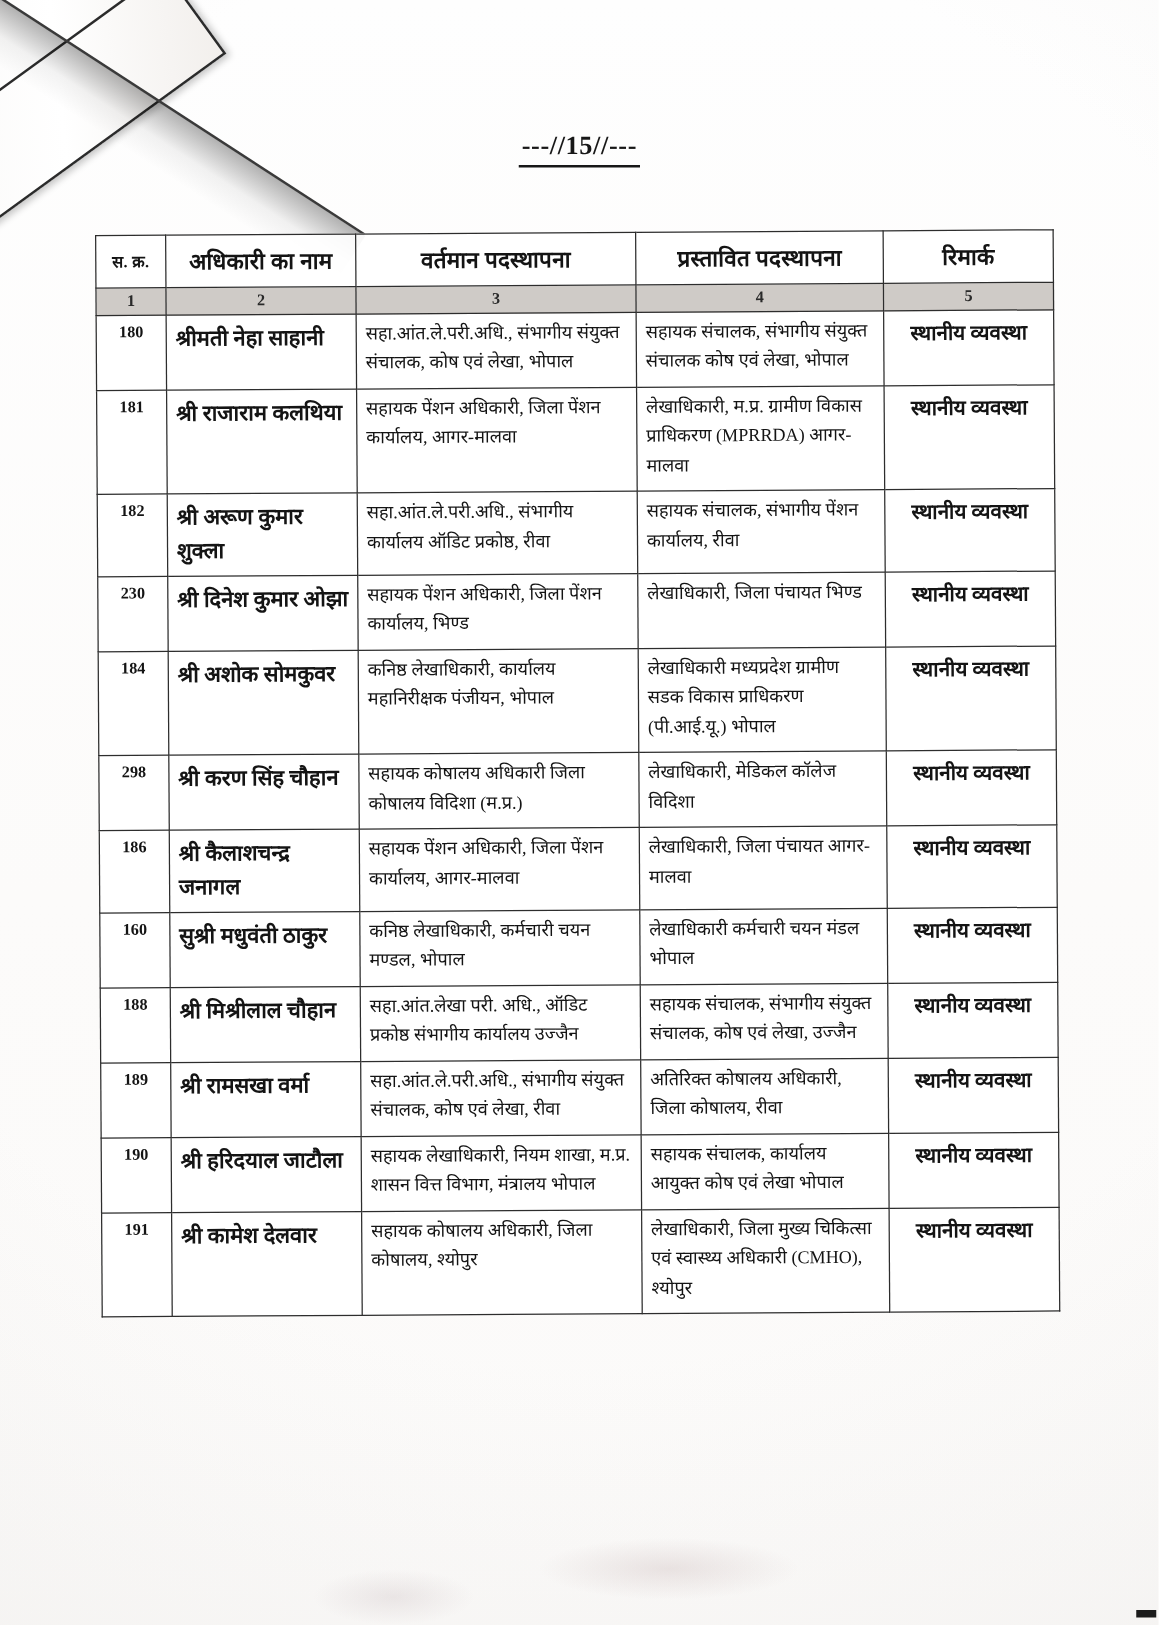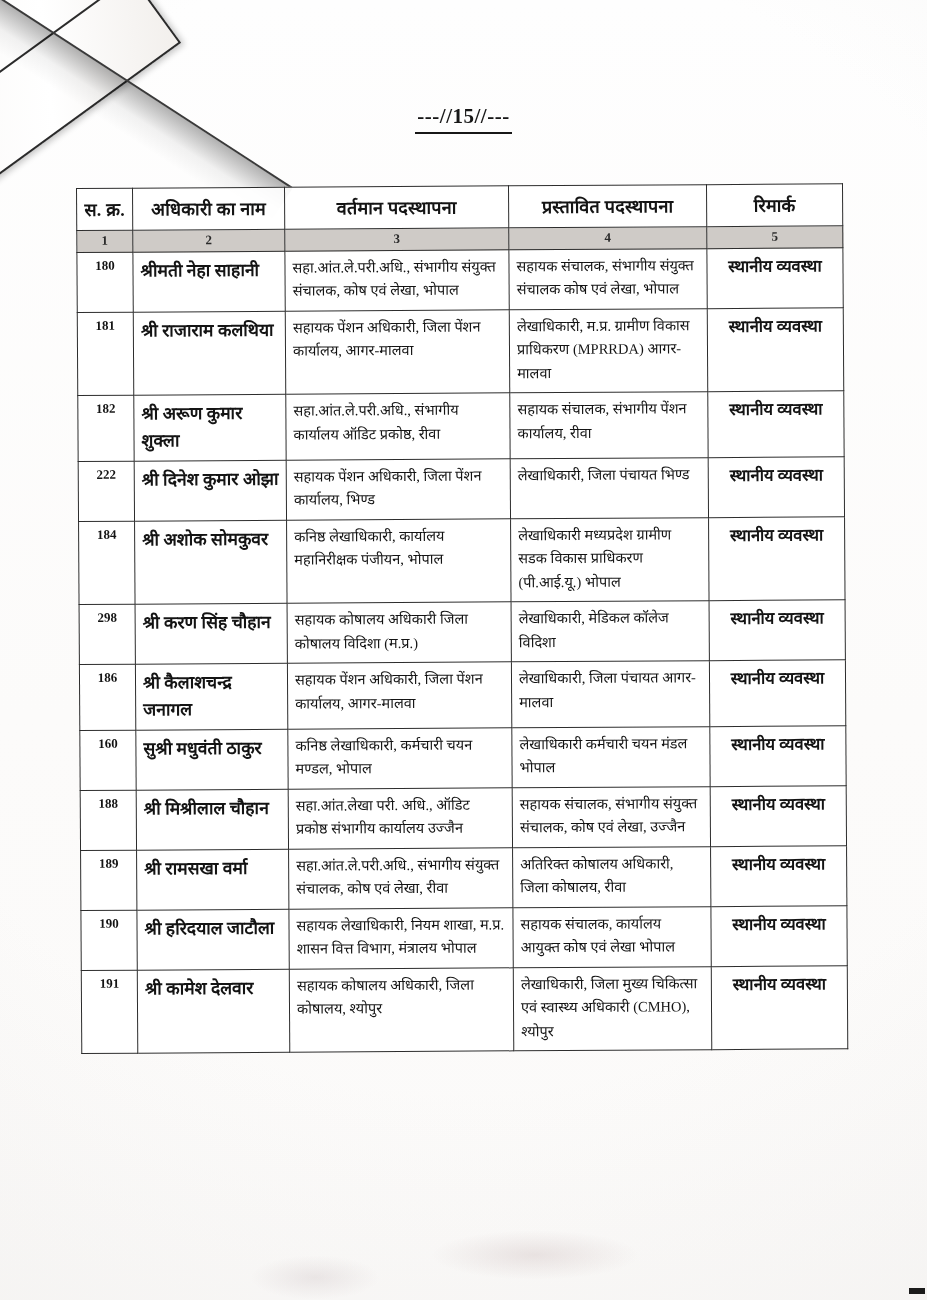--- a/index.html
+++ b/index.html
@@ -143,21 +143,21 @@
   
   tr.head th {
     text-align: center;
     vertical-align: middle;
     font-size: 18px;
     font-weight: 700;
     padding: 8px 4px 9px 4px;
     font-family: "Liberation Serif", "DejaVu Serif", serif;
     letter-spacing: 0.2px;
   }
-  tr.head th.sl { font-size: 18px; margin-left: 32px; }
+  tr.head th.sl { font-size: 13px; margin-left: 32px; }
 
   
   tr.numrow td {
     background: #cfcbc7;
     text-align: center;
     vertical-align: middle;
     font-size: 13px;
     font-weight: 600;
     padding: 2px 0 3px 0;
     color: #2a2a2a;
@@ -301,21 +301,21 @@
           <td class="rem">स्थानीय व्यवस्था</td>
         </tr>
         <tr class="datarow">
           <td class="sl">182</td>
           <td class="name">श्री अरूण कुमार शुक्ला</td>
           <td class="cur">सहा.आंत.ले.परी.अधि., संभागीय कार्यालय ऑडिट प्रकोष्ठ, रीवा</td>
           <td class="prop">सहायक संचालक, संभागीय पेंशन कार्यालय, रीवा</td>
           <td class="rem">स्थानीय व्यवस्था</td>
         </tr>
         <tr class="datarow">
-          <td class="sl">222</td>
+          <td class="sl">230</td>
           <td class="name">श्री दिनेश कुमार ओझा</td>
           <td class="cur">सहायक पेंशन अधिकारी, जिला पेंशन कार्यालय,  भिण्ड</td>
           <td class="prop">लेखाधिकारी, जिला पंचायत भिण्ड</td>
           <td class="rem">स्थानीय व्यवस्था</td>
         </tr>
         <tr class="datarow">
           <td class="sl">184</td>
           <td class="name">श्री अशोक सोमकुवर</td>
           <td class="cur">कनिष्ठ लेखाधिकारी, कार्यालय महानिरीक्षक पंजीयन, भोपाल</td>
           <td class="prop">लेखाधिकारी मध्यप्रदेश ग्रामीण सडक विकास प्राधिकरण (पी.आई.यू.) भोपाल</td>

